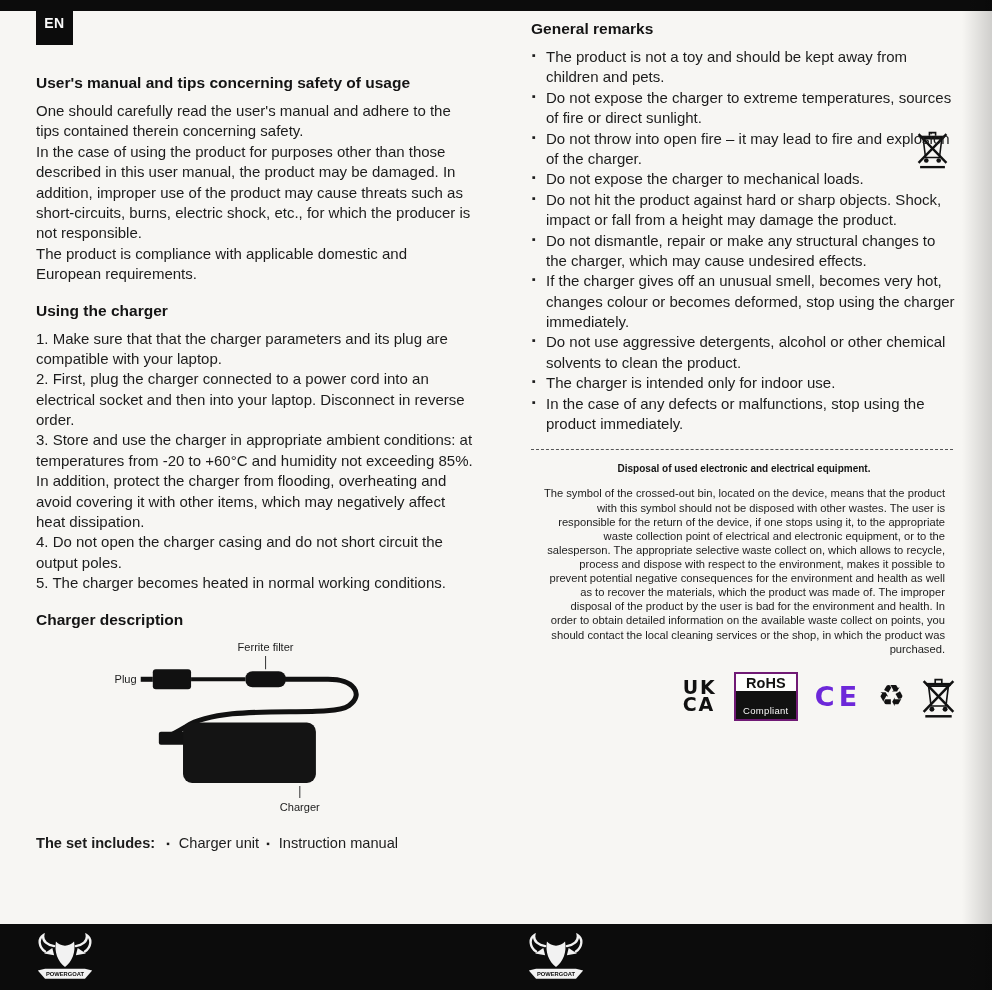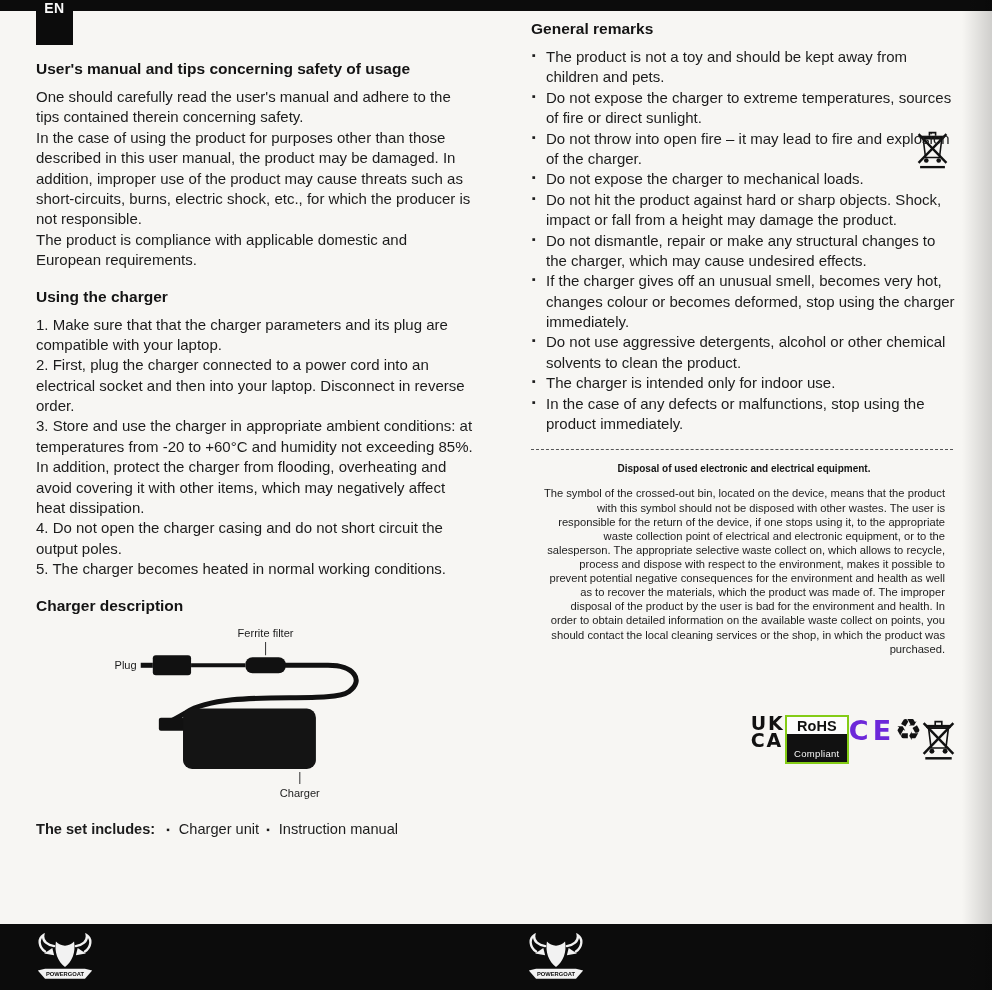--- a/index.html
+++ b/index.html
@@ -14,44 +14,44 @@
   }
   .page { position:absolute; inset:0; }
   .page::after{
     content:""; position:absolute; right:0; top:0; width:30px; height:100%;
     background:linear-gradient(to right, rgba(0,0,0,0), rgba(0,0,0,0.16));
     pointer-events:none;
   }
   .top-bar { position:absolute; top:0; left:0; width:100%; height:11px; background:#0c0c0c; }
   .lang-badge {
     position:absolute; left:36px; top:0; width:37px; height:45px;
-    background:#0c0c0c; color:#fafafa; display:flex; align-items:flex-start; justify-content:center;
+    background:#0c0c0c; color:#fafafa; display:flex; align-items:center; justify-content:center;
     font-weight:bold; font-size:14px; letter-spacing:0.5px;
   }
   .col { position:absolute; }
-  .col-left { left:36px; top:60px; width:437px; }
+  .col-left { left:36px; top:74px; width:437px; }
   .col-right { left:531px; top:20px; width:426px; }
   h2 { font-size:15.5px; font-weight:700; margin:17px 0 9px; color:#141414; }
   .col-left h2:first-child, .col-right h2:first-child { margin-top:0; }
   p.body { font-size:15px; line-height:1.36; margin:0; }
   ul.remarks { list-style:none; margin:0; padding:0; }
   ul.remarks li { position:relative; padding-left:15px; font-size:15px; line-height:1.36; }
   ul.remarks li::before { content:"▪"; position:absolute; left:1px; top:1px; font-size:11px; }
   .dashed-sep { border:none; border-top:1.5px dashed #555; margin:15px 0 13px; width:99%; }
   h3.small-head { font-size:10px; font-weight:700; margin:0 0 6px; color:#141414;text-align:center; }
   p.small { font-size:11.2px; line-height:1.26; margin:12px;text-align:right; }
   .diagram { display:block; width:100%; height:auto; margin-top:4px; }
   .diagram text { font-family:"Liberation Sans", sans-serif; font-size:11px; fill:#1c1c1c; }
   .dline { stroke:#333; stroke-width:1; }
   .set-includes { margin-top:18px; font-size:14.6px; }
   .set-includes .lbl { font-weight:700; margin-right:4px; }
   .set-includes .bullet { font-size:10px; vertical-align:1px; margin:0 5px 0 7px; }
-  .marks-row { display:flex; justify-content:flex-end; margin-top:59px; padding-right:2px; }
+  .marks-row { display:flex; align-items:center; justify-content:flex-end; gap:17px; margin-top:16px; padding-right:2px; }
   .ukca { display:flex; flex-direction:column; font-family:"DejaVu Sans", sans-serif; font-weight:700; font-size:19px; line-height:0.92; letter-spacing:2px; color:#111; }
-  .rohs { border:2px solid #84cc16; width:64px; text-align:center; background:#fdfdfc; }
+  .rohs { border:2px solid #701a75; width:64px; text-align:center; background:#fdfdfc; }
   .rohs-title { font-weight:700; font-size:14.5px; padding:1px 0 0; color:#111; }
   .rohs-sub { background:#111; color:#f7f7f7; font-size:9.5px; padding:14px 0 3px; letter-spacing:0.3px; }
   .ce { font-family:"DejaVu Sans", sans-serif; font-weight:700; font-size:27px; letter-spacing:4px; color:#6d28d9; }
   .recycle { font-size:30px; line-height:1; color:#111; }
   .weee { width:33px; height:47px; }
   .weee-top { position:absolute; left:917px; top:126px; width:31px; height:45px; }
   .footer-bar { position:absolute; left:0; bottom:0; width:100%; height:66px; background:#0c0c0c; }
   .goat { position:absolute; width:58px; height:48px; top:9px; }
   .goat-1 { left:36px; }
   .goat-2 { left:527px; }

